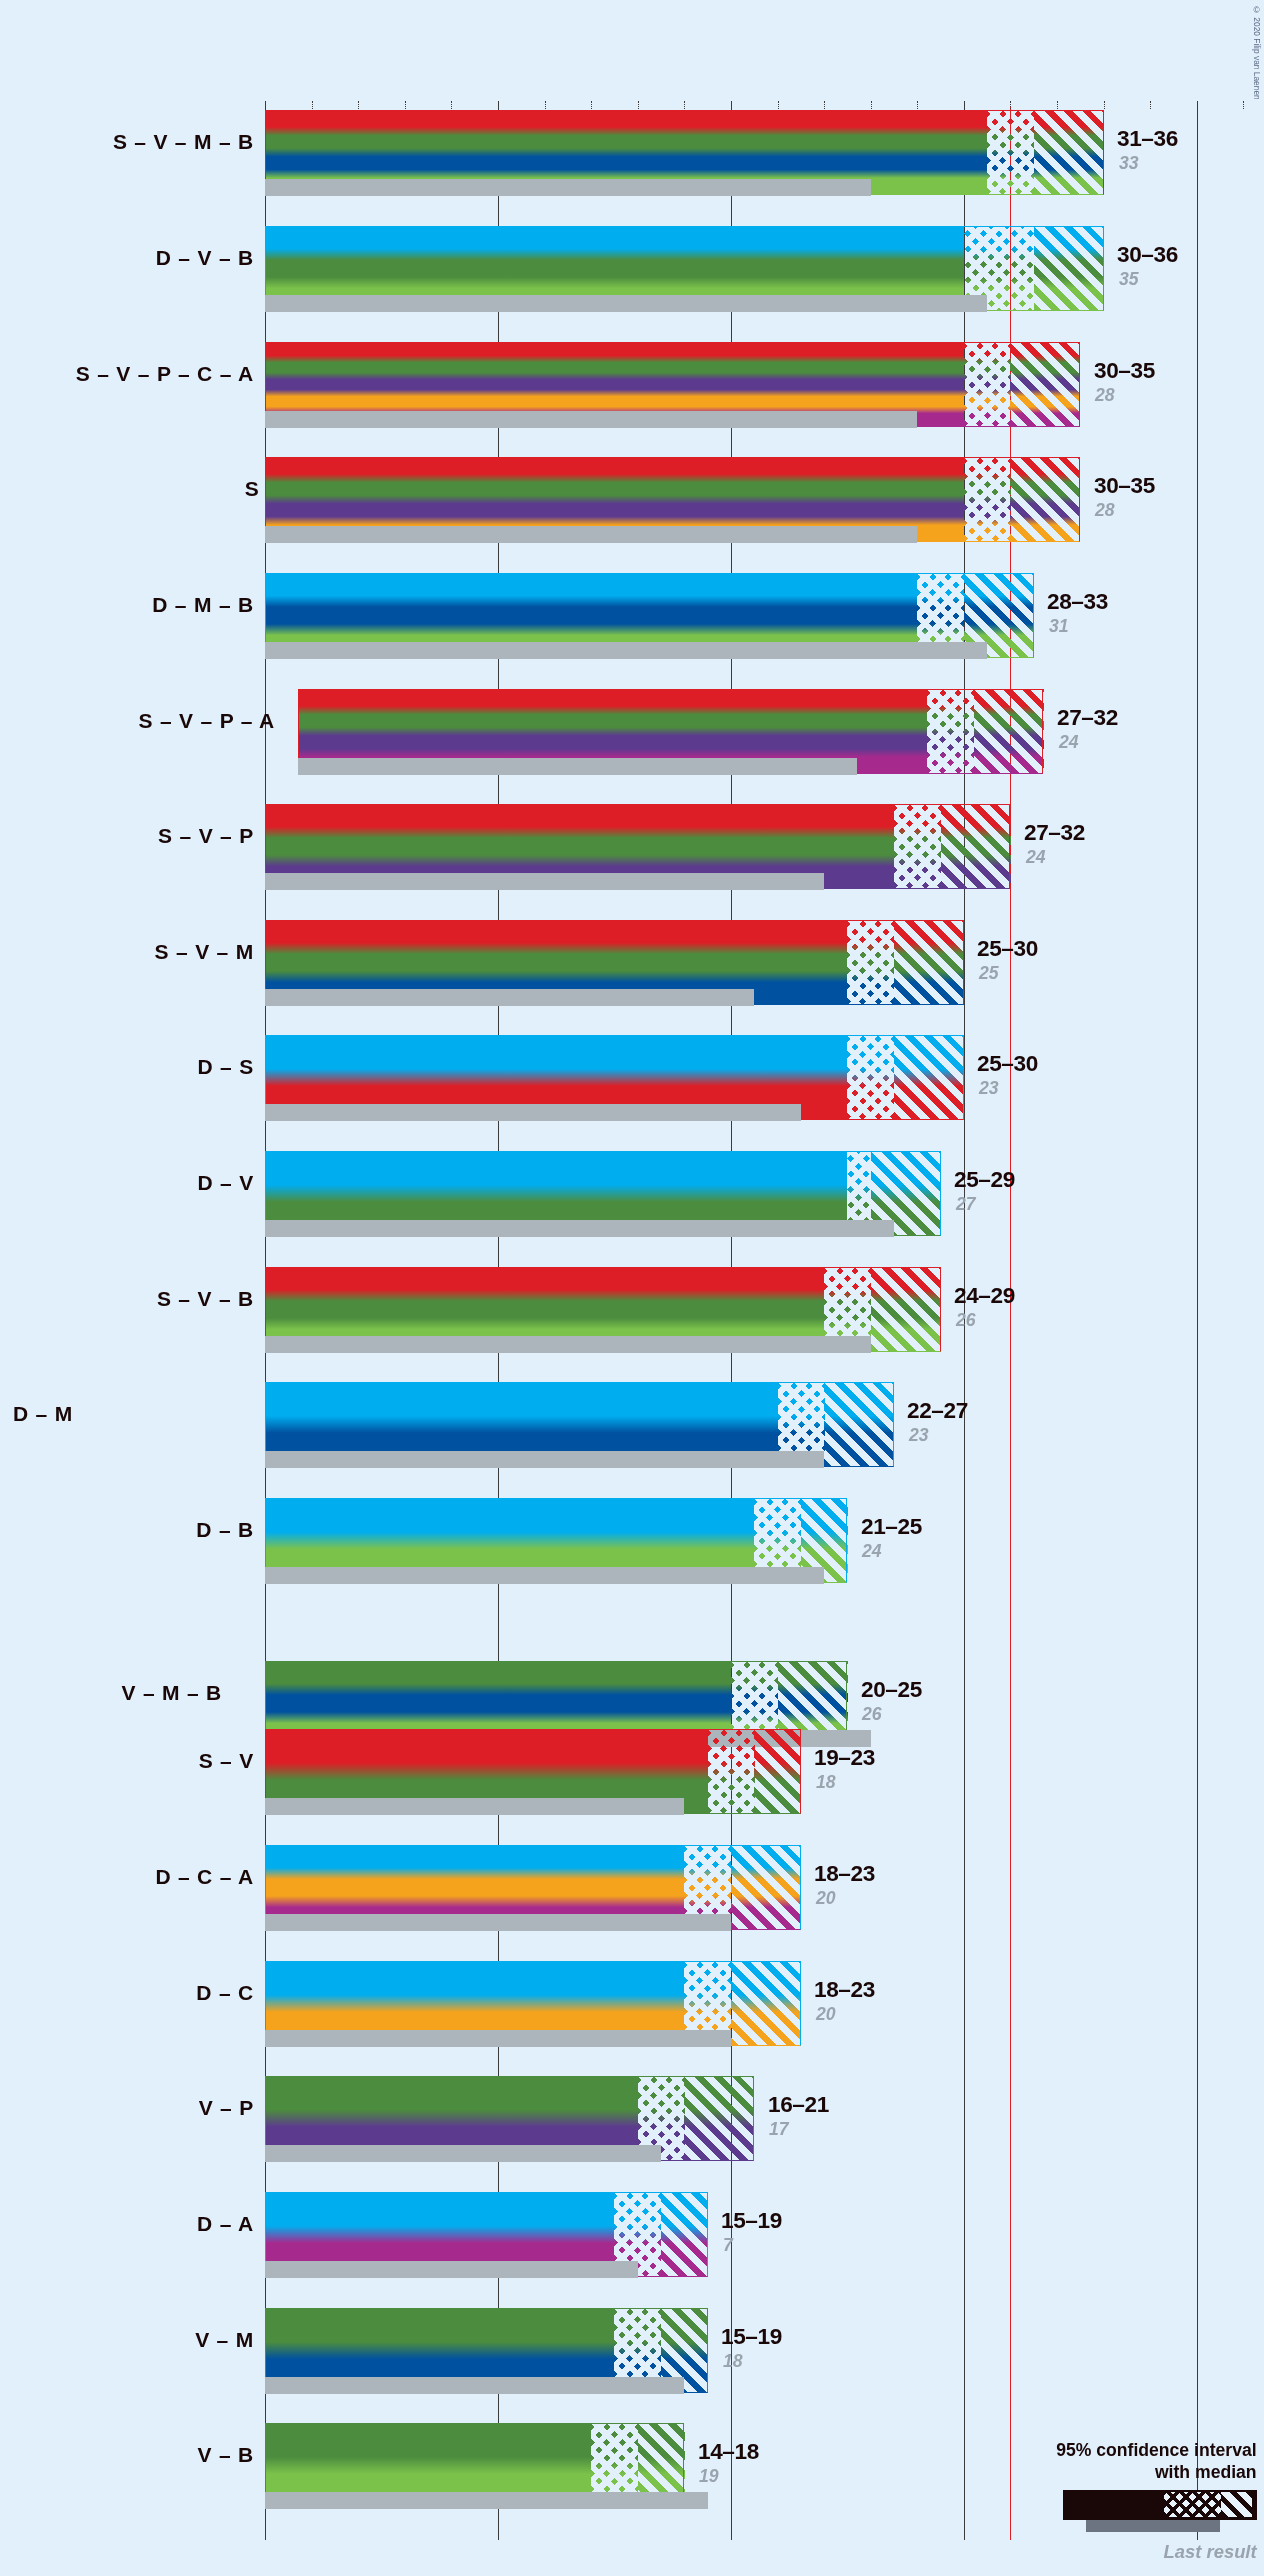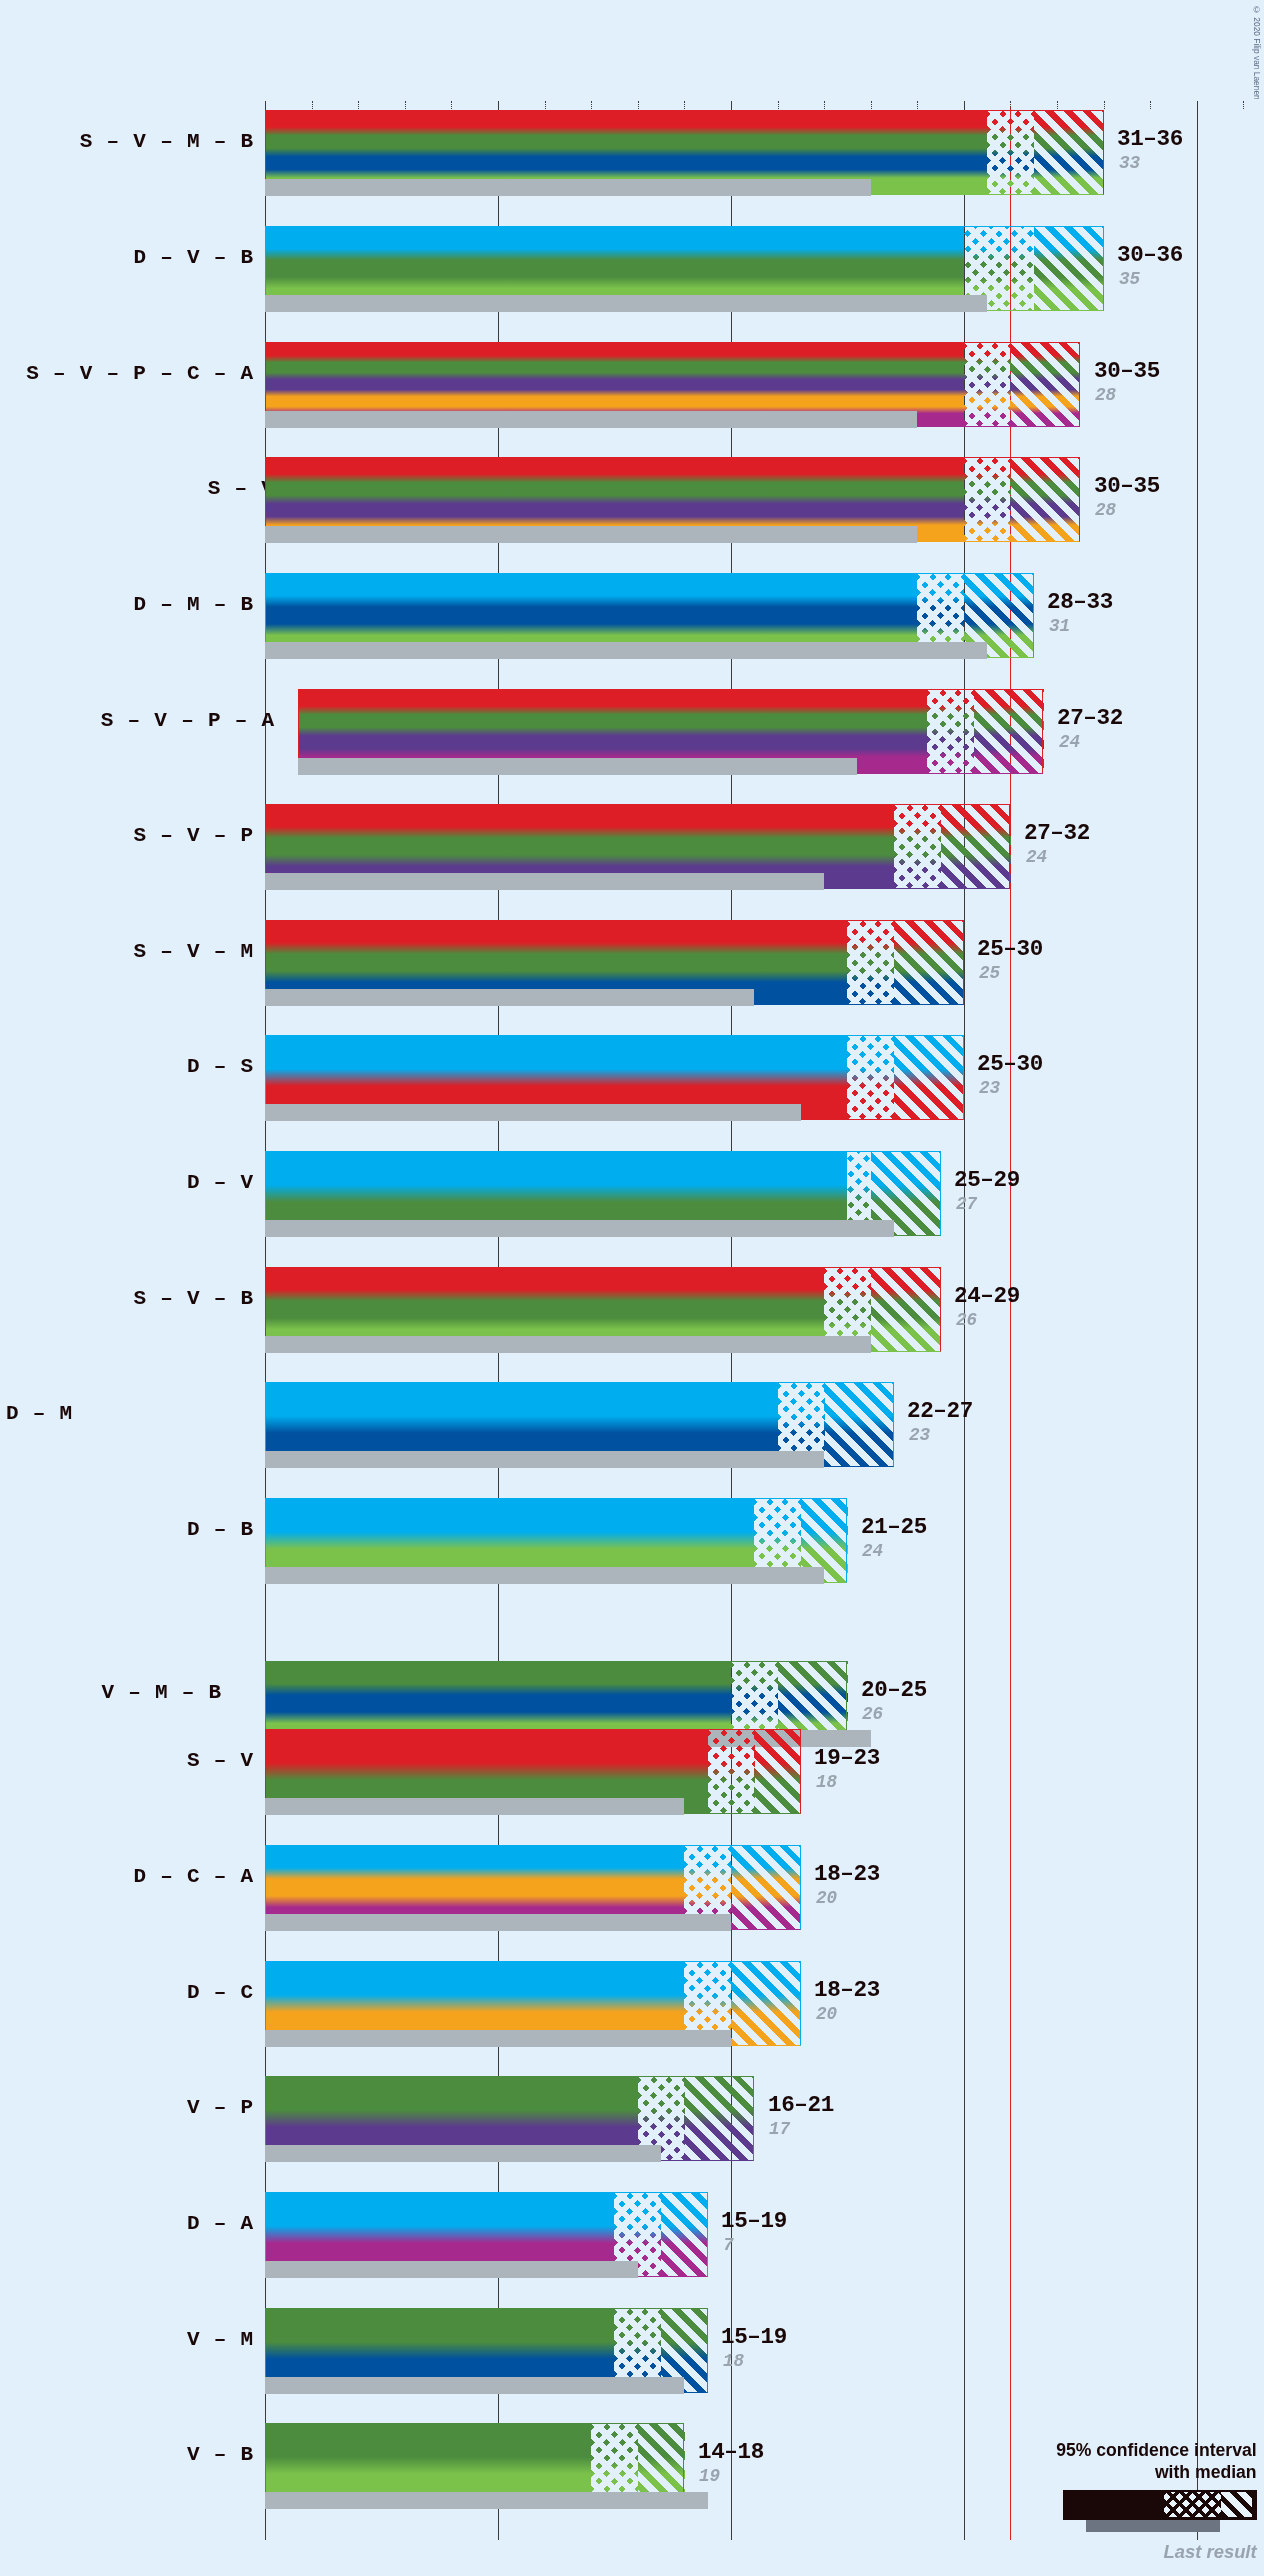--- a/index.html
+++ b/index.html
@@ -27,21 +27,21 @@
   }
 
   
   #plot{position:absolute;left:265px;top:107px;width:1000px;height:2440px;}
   .gridline{position:absolute;top:0;bottom:6.7px;width:0;border-left:1.7px solid #3b3b3b;}
   .majority-line{position:absolute;top:0;bottom:6.7px;width:0;border-left:1.7px solid #e11b22;}
   .tick{position:absolute;top:-5.9px;width:0;height:7.5px;border-left:1.7px solid #3b3b3b;}
   .tick.minor{border-left:1.7px dotted #3b3b3b;}
 
   
-  .row{position:absolute;left:0;font-family:Liberation Mono, monospace;}
+  .row{position:absolute;left:0;}
   .row-label{
     position:absolute;text-align:right;
     font-size:21px;font-weight:bold;color:#1a0707;
     white-space:nowrap;letter-spacing:0.8px;
   }
   .bar-solid{position:absolute;left:0;top:0;height:100%;}
   .bar-cross{position:absolute;top:0;height:100%;}
   .bar-diag{position:absolute;top:0;height:100%;}
   .bar-outline{position:absolute;left:0;top:0;height:100%;box-sizing:border-box;}
   .last-result{position:absolute;left:0;background:#acb4bc;}

